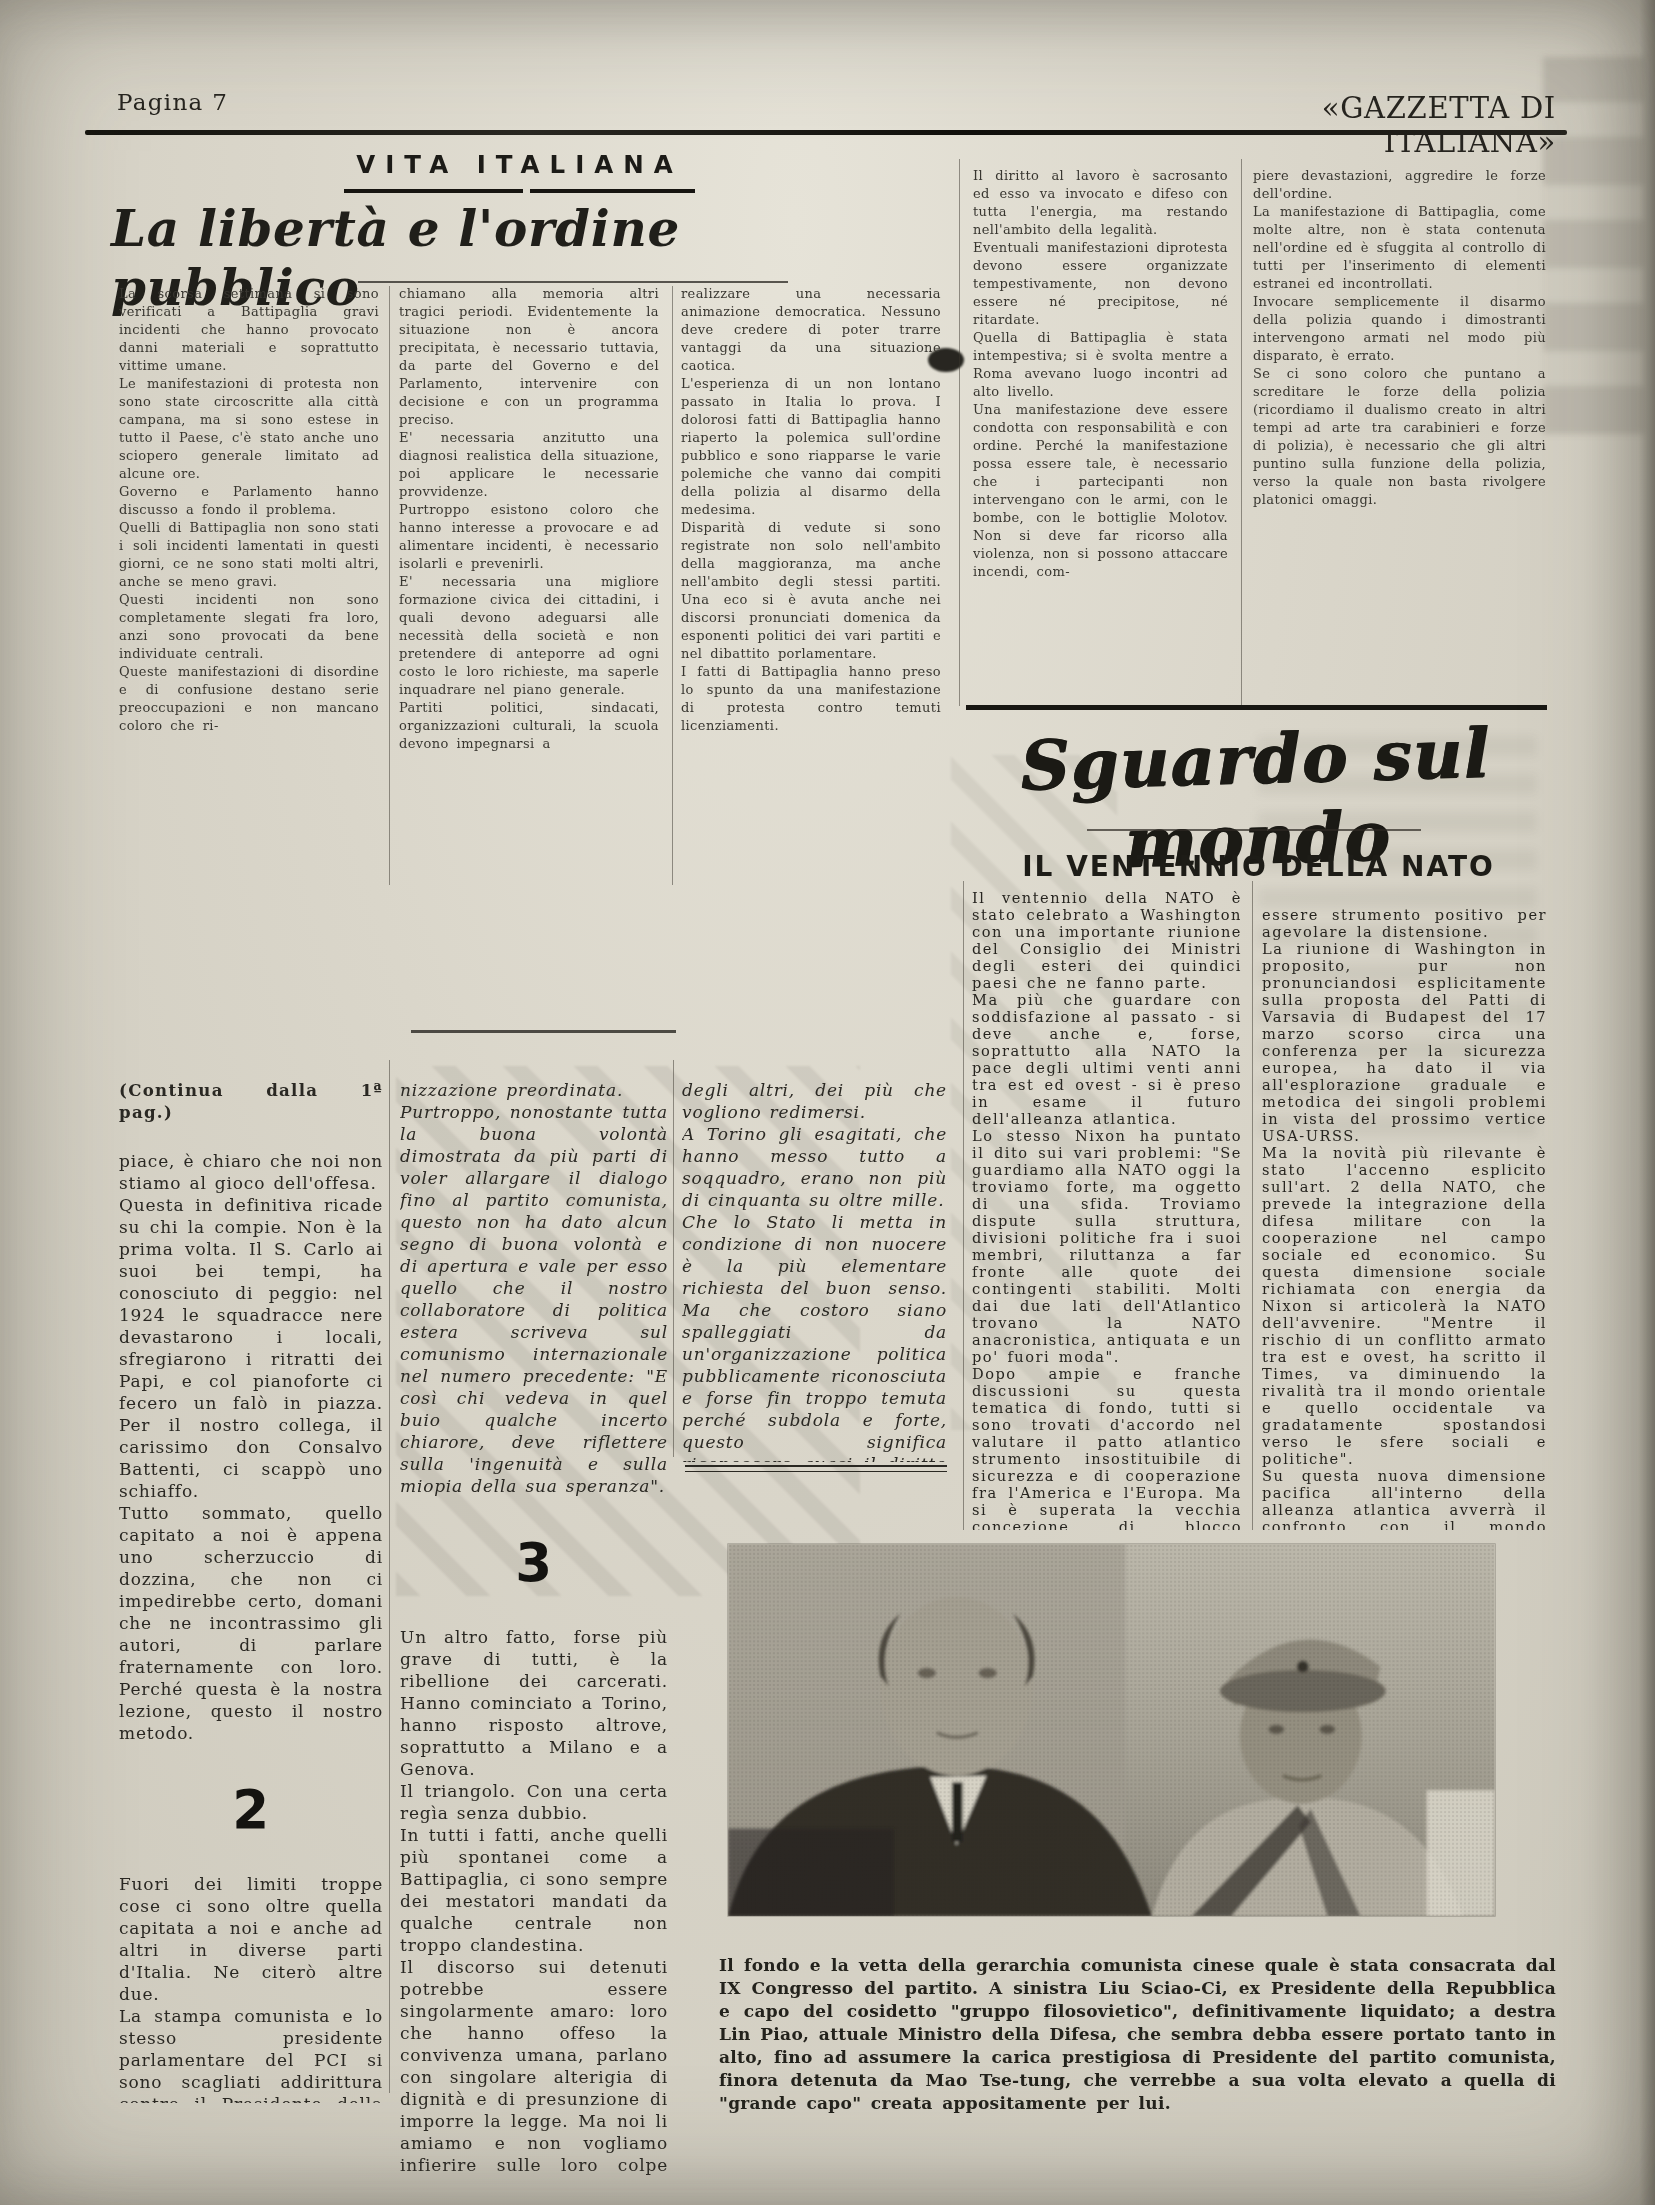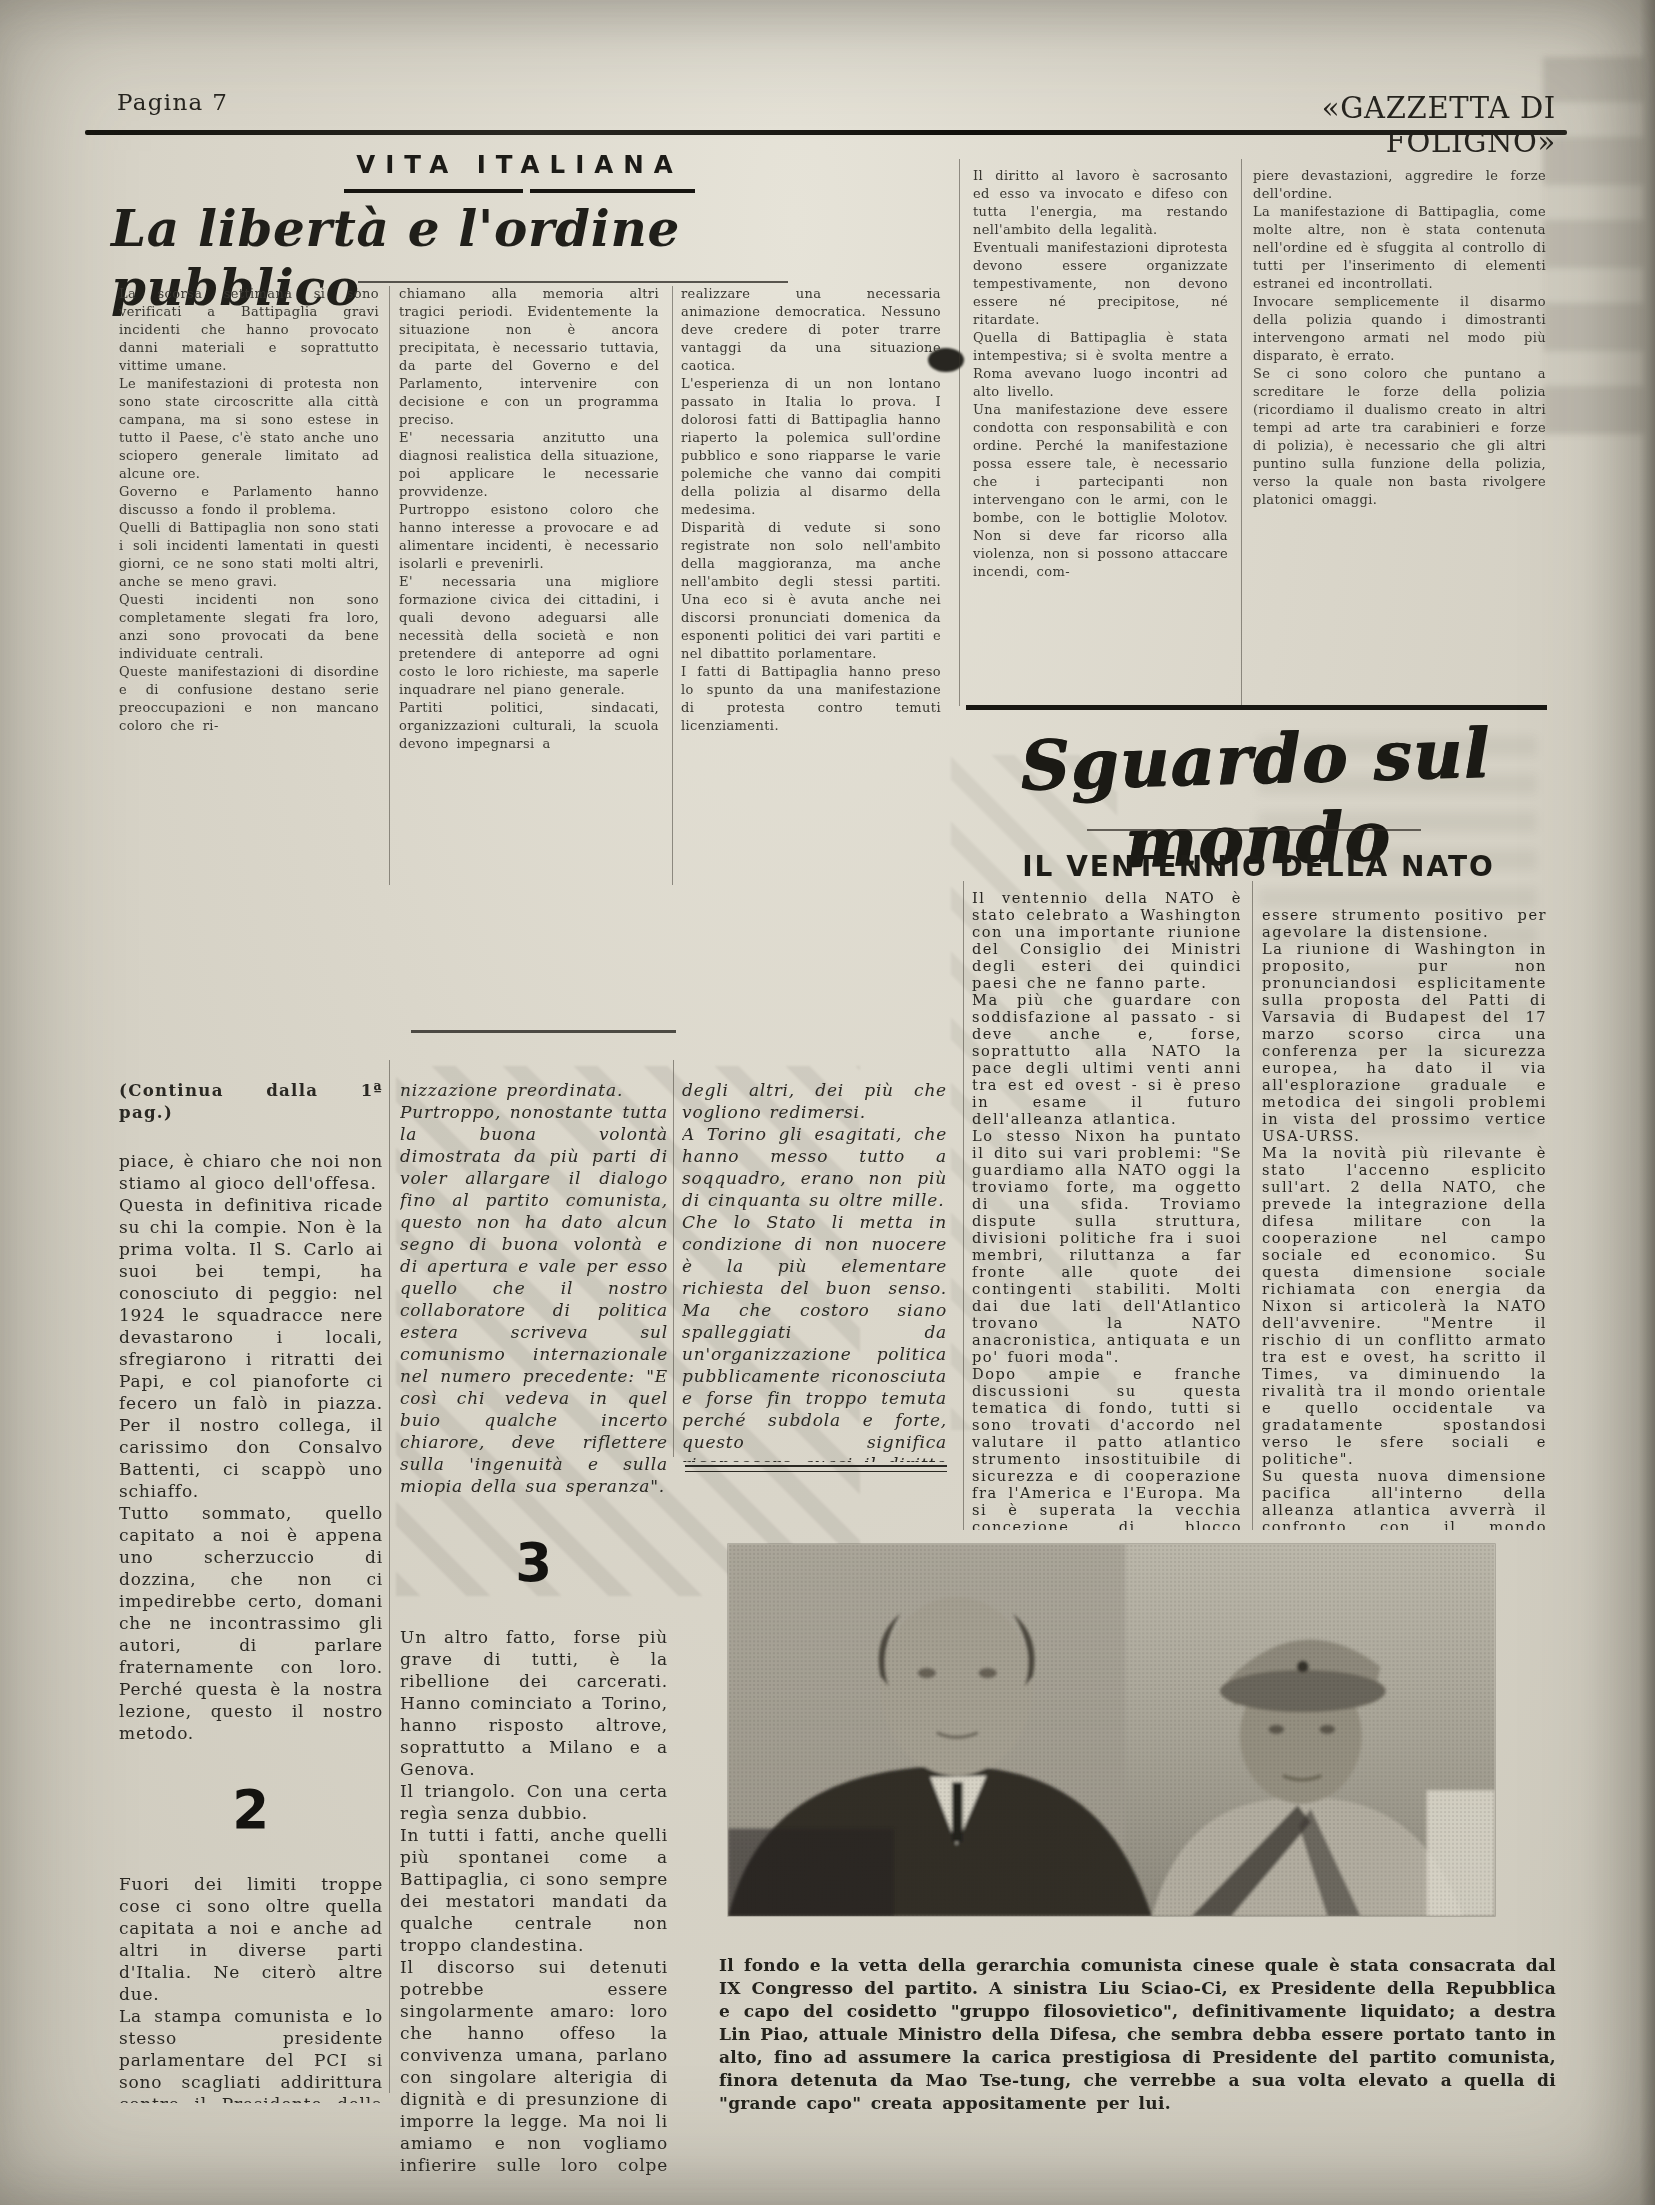--- a/index.html
+++ b/index.html
@@ -84,21 +84,21 @@
 <div id="page">
 
   <div class="abs stripesA"></div>
   <div class="abs stripesB"></div>
   <div class="abs ghostTR"></div>
   <div class="abs ghostSG"></div>
   <div class="abs inkblob"></div>
   <div class="abs edgeR"></div>
 
   <div class="abs pagina noint">Pagina 7</div>
-  <div class="abs masthead noint">«GAZZETTA DI FOLIGNO»</div>
+  <div class="abs masthead noint">«GAZZETTA DI ITALIANA»</div>
   <div class="abs toprule"></div>
 
   <div class="abs kicker">VITA ITALIANA</div>
   <div class="abs kicker-rule"></div>
   <div class="abs headline">La libertà e l'ordine pubblico</div>
   <div class="abs headline-rule"></div>
 
   <div class="col it-col" style="left:119px; top:285px; width:260px; height:599px;">La scorsa settimana si sono verificati a Battipaglia gravi incidenti che hanno provocato danni materiali e soprattutto vittime umane.
 Le manifestazioni di protesta non sono state circoscritte alla città campana, ma si sono estese in tutto il Paese, c'è stato anche uno sciopero generale limitato ad alcune ore.
 Governo e Parlamento hanno discusso a fondo il problema.

